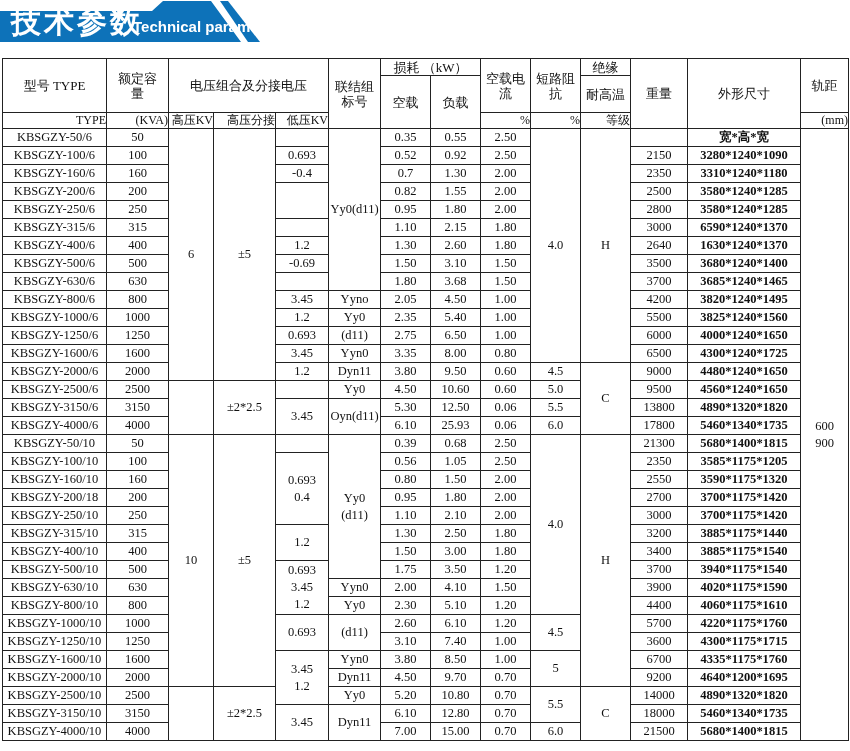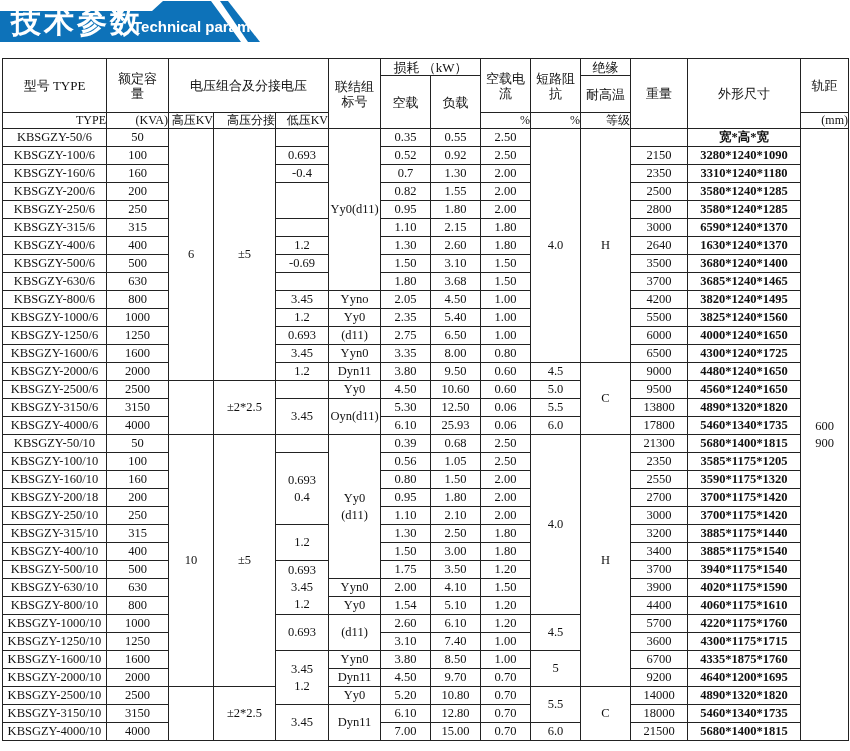--- a/index.html
+++ b/index.html
@@ -385,21 +385,21 @@
         <td class="col-nl">2.00</td>
         <td class="col-ld">4.10</td>
         <td class="col-cur">1.50</td>
         <td class="col-wt">3900</td>
         <td class="col-dims">4020*1175*1590</td>
       </tr>
       <tr>
         <td class="col-model">KBSGZY-800/10</td>
         <td class="col-cap">800</td>
         <td class="col-conn">Yy0</td>
-        <td class="col-nl">1.54</td>
+        <td class="col-nl">2.30</td>
         <td class="col-ld">5.10</td>
         <td class="col-cur">1.20</td>
         <td class="col-wt">4400</td>
         <td class="col-dims">4060*1175*1610</td>
       </tr>
       <tr>
         <td class="col-model">KBSGZY-1000/10</td>
         <td class="col-cap">1000</td>
         <td class="col-lv" rowspan="2">0.693</td>
         <td class="col-conn" rowspan="2">(d11)</td>
@@ -423,21 +423,21 @@
         <td class="col-model">KBSGZY-1600/10</td>
         <td class="col-cap">1600</td>
         <td class="col-lv" rowspan="3">3.45
 1.2</td>
         <td class="col-conn">Yyn0</td>
         <td class="col-nl">3.80</td>
         <td class="col-ld">8.50</td>
         <td class="col-cur">1.00</td>
         <td class="col-imp" rowspan="2">5</td>
         <td class="col-wt">6700</td>
-        <td class="col-dims">4335*1875*1760</td>
+        <td class="col-dims">4335*1175*1760</td>
       </tr>
       <tr>
         <td class="col-model">KBSGZY-2000/10</td>
         <td class="col-cap">2000</td>
         <td class="col-conn">Dyn11</td>
         <td class="col-nl">4.50</td>
         <td class="col-ld">9.70</td>
         <td class="col-cur">0.70</td>
         <td class="col-wt">9200</td>
         <td class="col-dims">4640*1200*1695</td>

